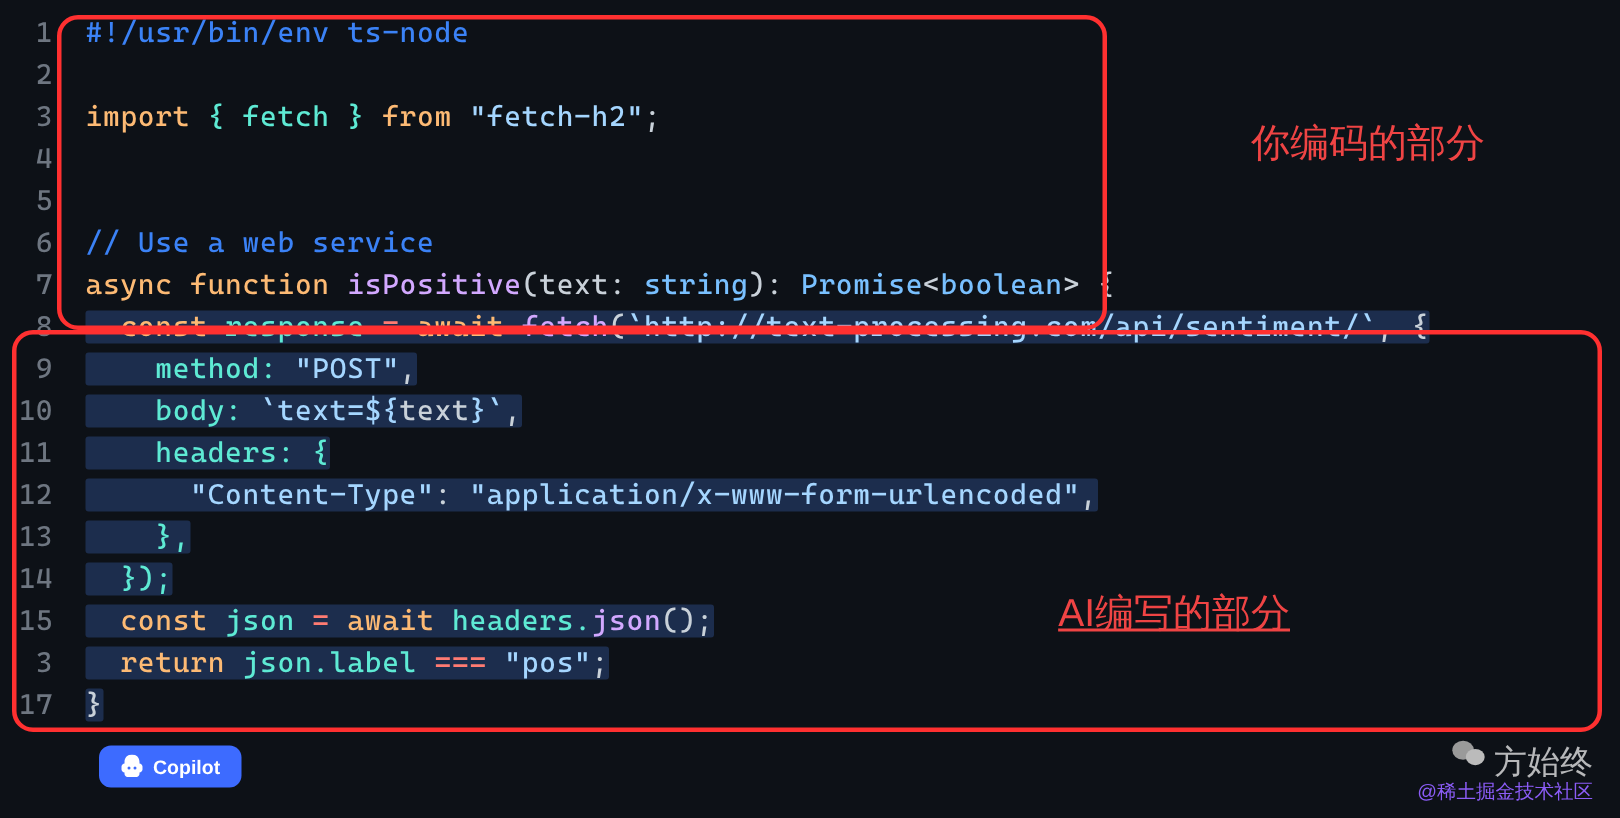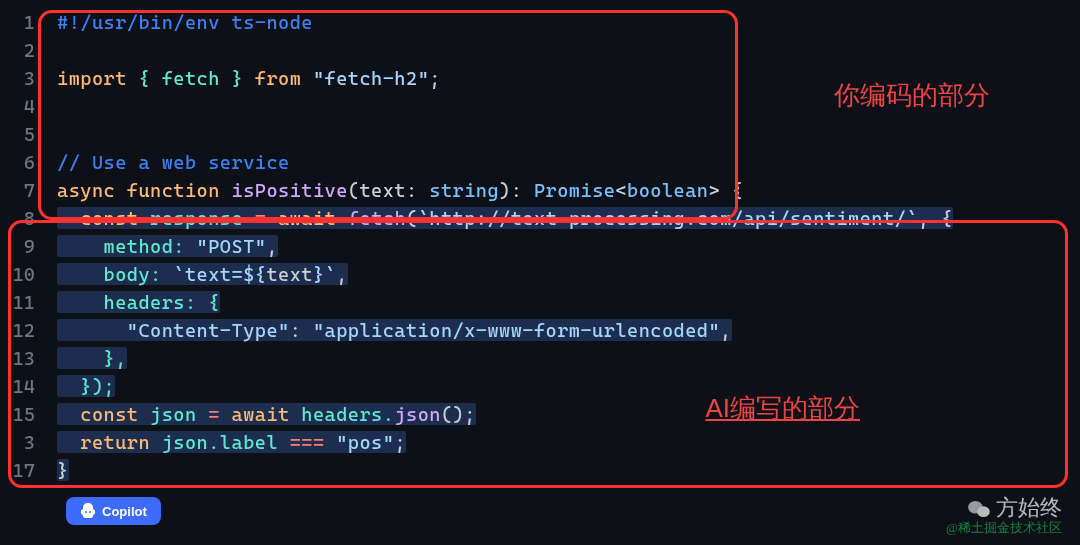--- a/index.html
+++ b/index.html
@@ -96,28 +96,27 @@
       font-size: 22px;
       opacity: 0.7;
     }
     .watermark-prefix {
       color: #8a8a8a;
       font-size: 18px;
       display: inline-block;
       margin-right: 2px;
     }
     .watermark-bottom {
-      color: #15803d;
+      color: #8b5cf6;
       font-size: 13px;
       margin-top: -4px;
-      font-family: Liberation Serif, serif;
     }
     .wm-icon {
       display: inline-flex;
-      align-items: flex-end;
+      align-items: flex-start;
       gap: 4px;
     }
   </style>
 </head>
 <body>
 
 <div class="editor" id="editor">
     <div class="line">
       <div class="gutter">1</div>
       <div class="code"><span class="tok-comment">#!/usr/bin/env ts-node</span></div>

